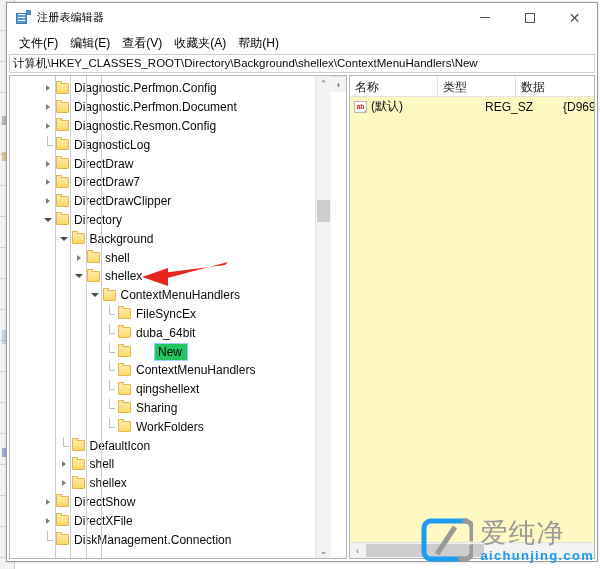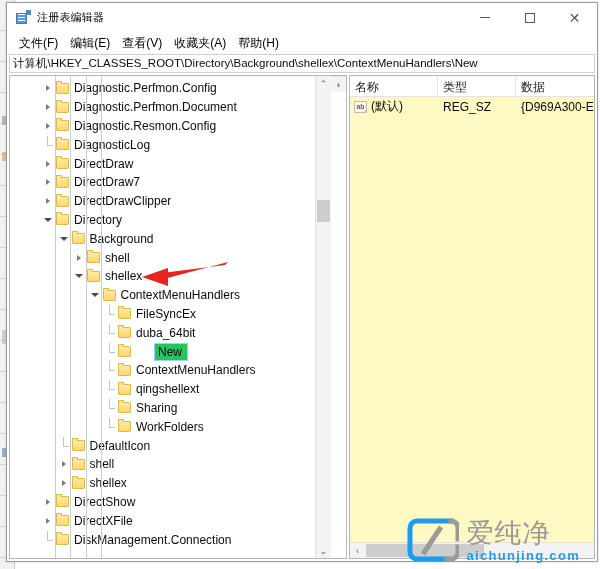--- a/index.html
+++ b/index.html
@@ -353,21 +353,21 @@
   .vrow {
     height: 19px;
     display: flex;
     align-items: center;
     font-size: 12px;
     color: #0b0b0b;
     white-space: nowrap;
   }
   .vrow .cell { overflow: hidden; white-space: nowrap; }
   .vrow .cell.c-name { width: 88px; min-width: 88px; display: flex; align-items: center; padding-left: 4px; box-sizing: border-box; }
-  .vrow .cell.c-type { width: 78px; min-width: 78px; padding-left: 5px; box-sizing: border-box; }
+  .vrow .cell.c-type { width: 78px; min-width: 78px; padding-left: 5px; box-sizing: border-box; margin-left: 42px; }
   .vrow .cell.c-data { flex: 1; padding-left: 5px; box-sizing: border-box; }
   .ab-icon {
     width: 13px; height: 12px;
     min-width: 13px;
     margin-right: 4px;
     background: #fff;
     border: 1px solid #b9b9b9;
     box-sizing: border-box;
     font-size: 7px;
     line-height: 10px;
@@ -408,21 +408,21 @@
     top: 262px;
     width: 100px;
     height: 34px;
     pointer-events: none;
     z-index: 50;
   }
 
   
   .watermark {
     position: absolute;
-    right: 20px;
+    right: 6px;
     bottom: 6px;
     display: flex;
     align-items: center;
     z-index: 60;
     pointer-events: none;
     justify-content: flex-end;
   }
   .wm-mark { width: 52px; height: 46px; margin-right: 7px; }
   .wm-right { display: flex; flex-direction: column; }
   .wm-cn {

